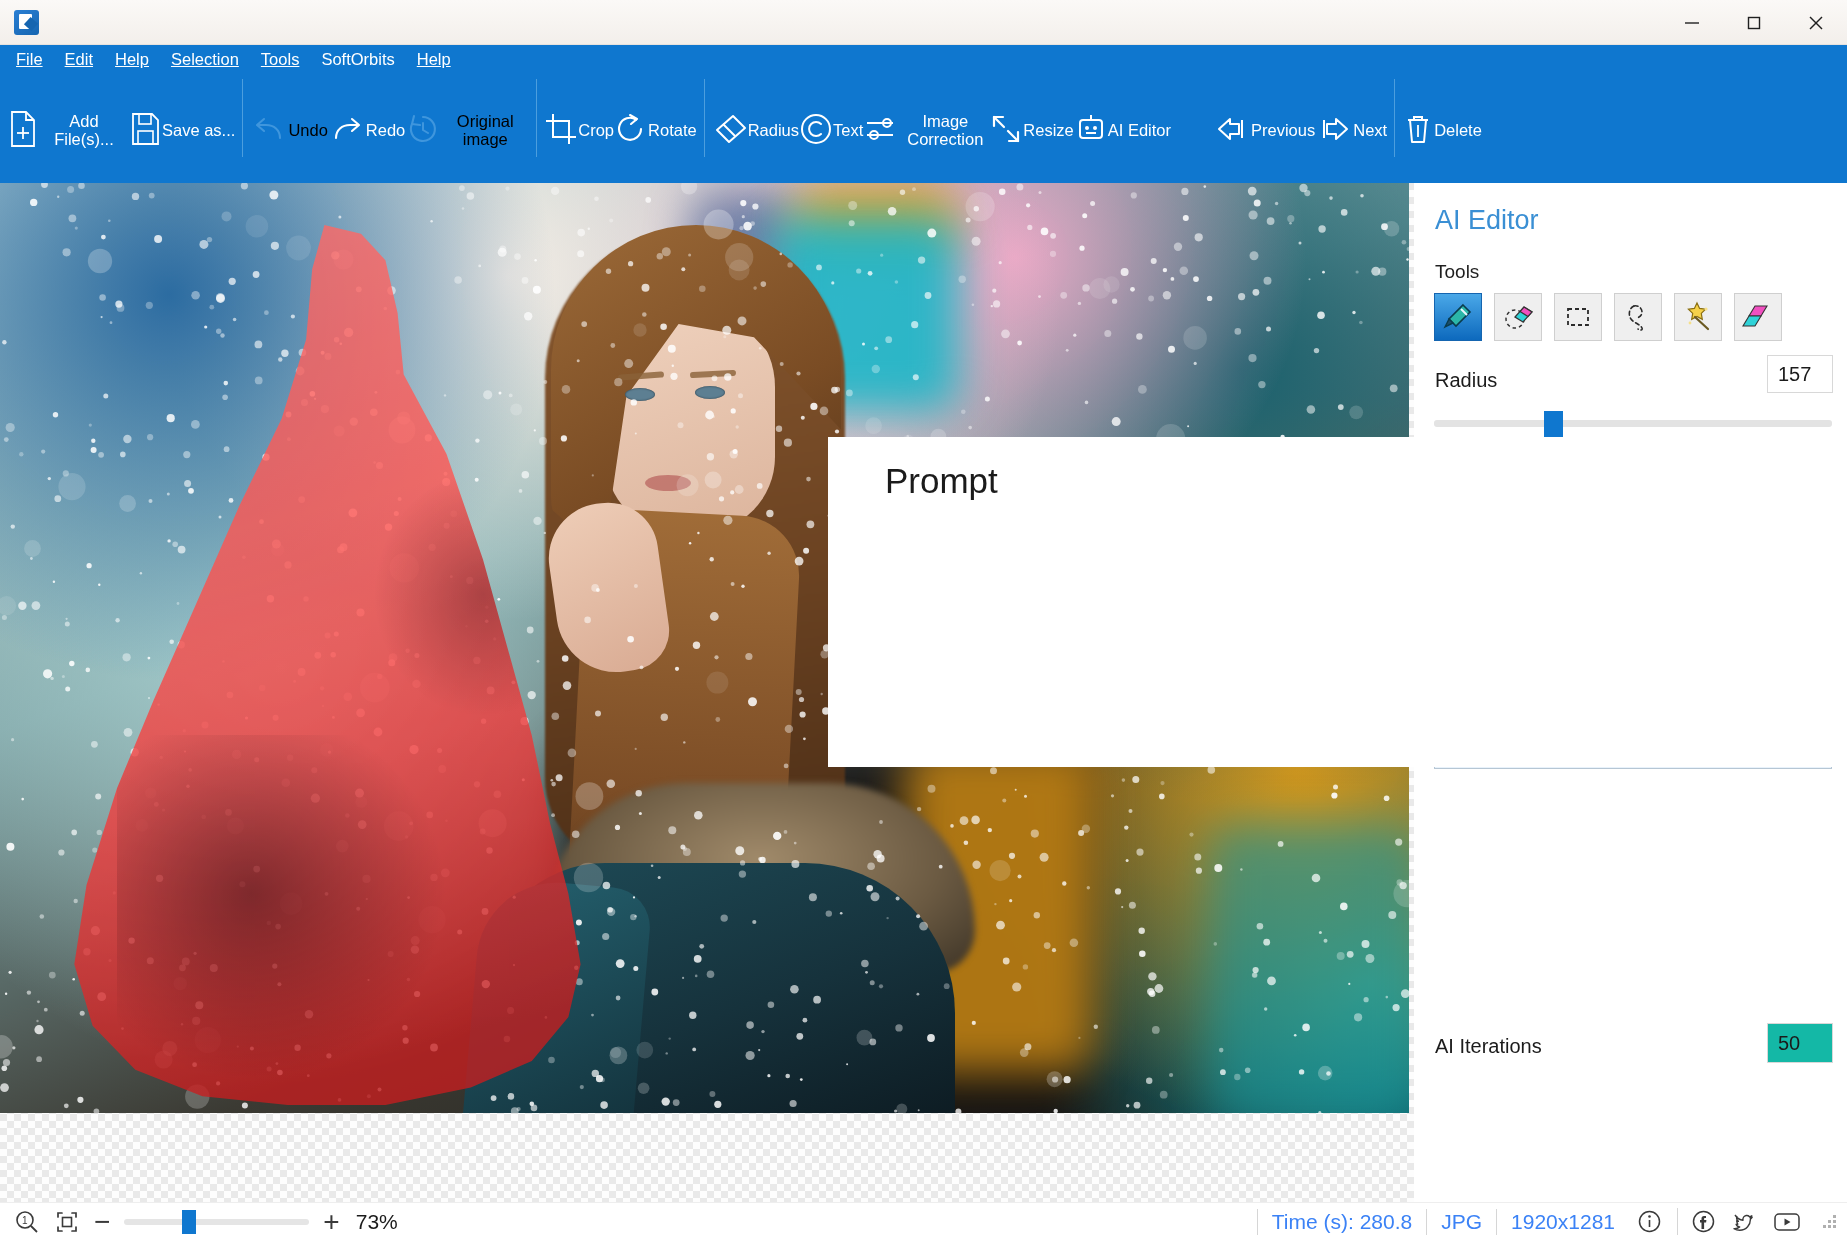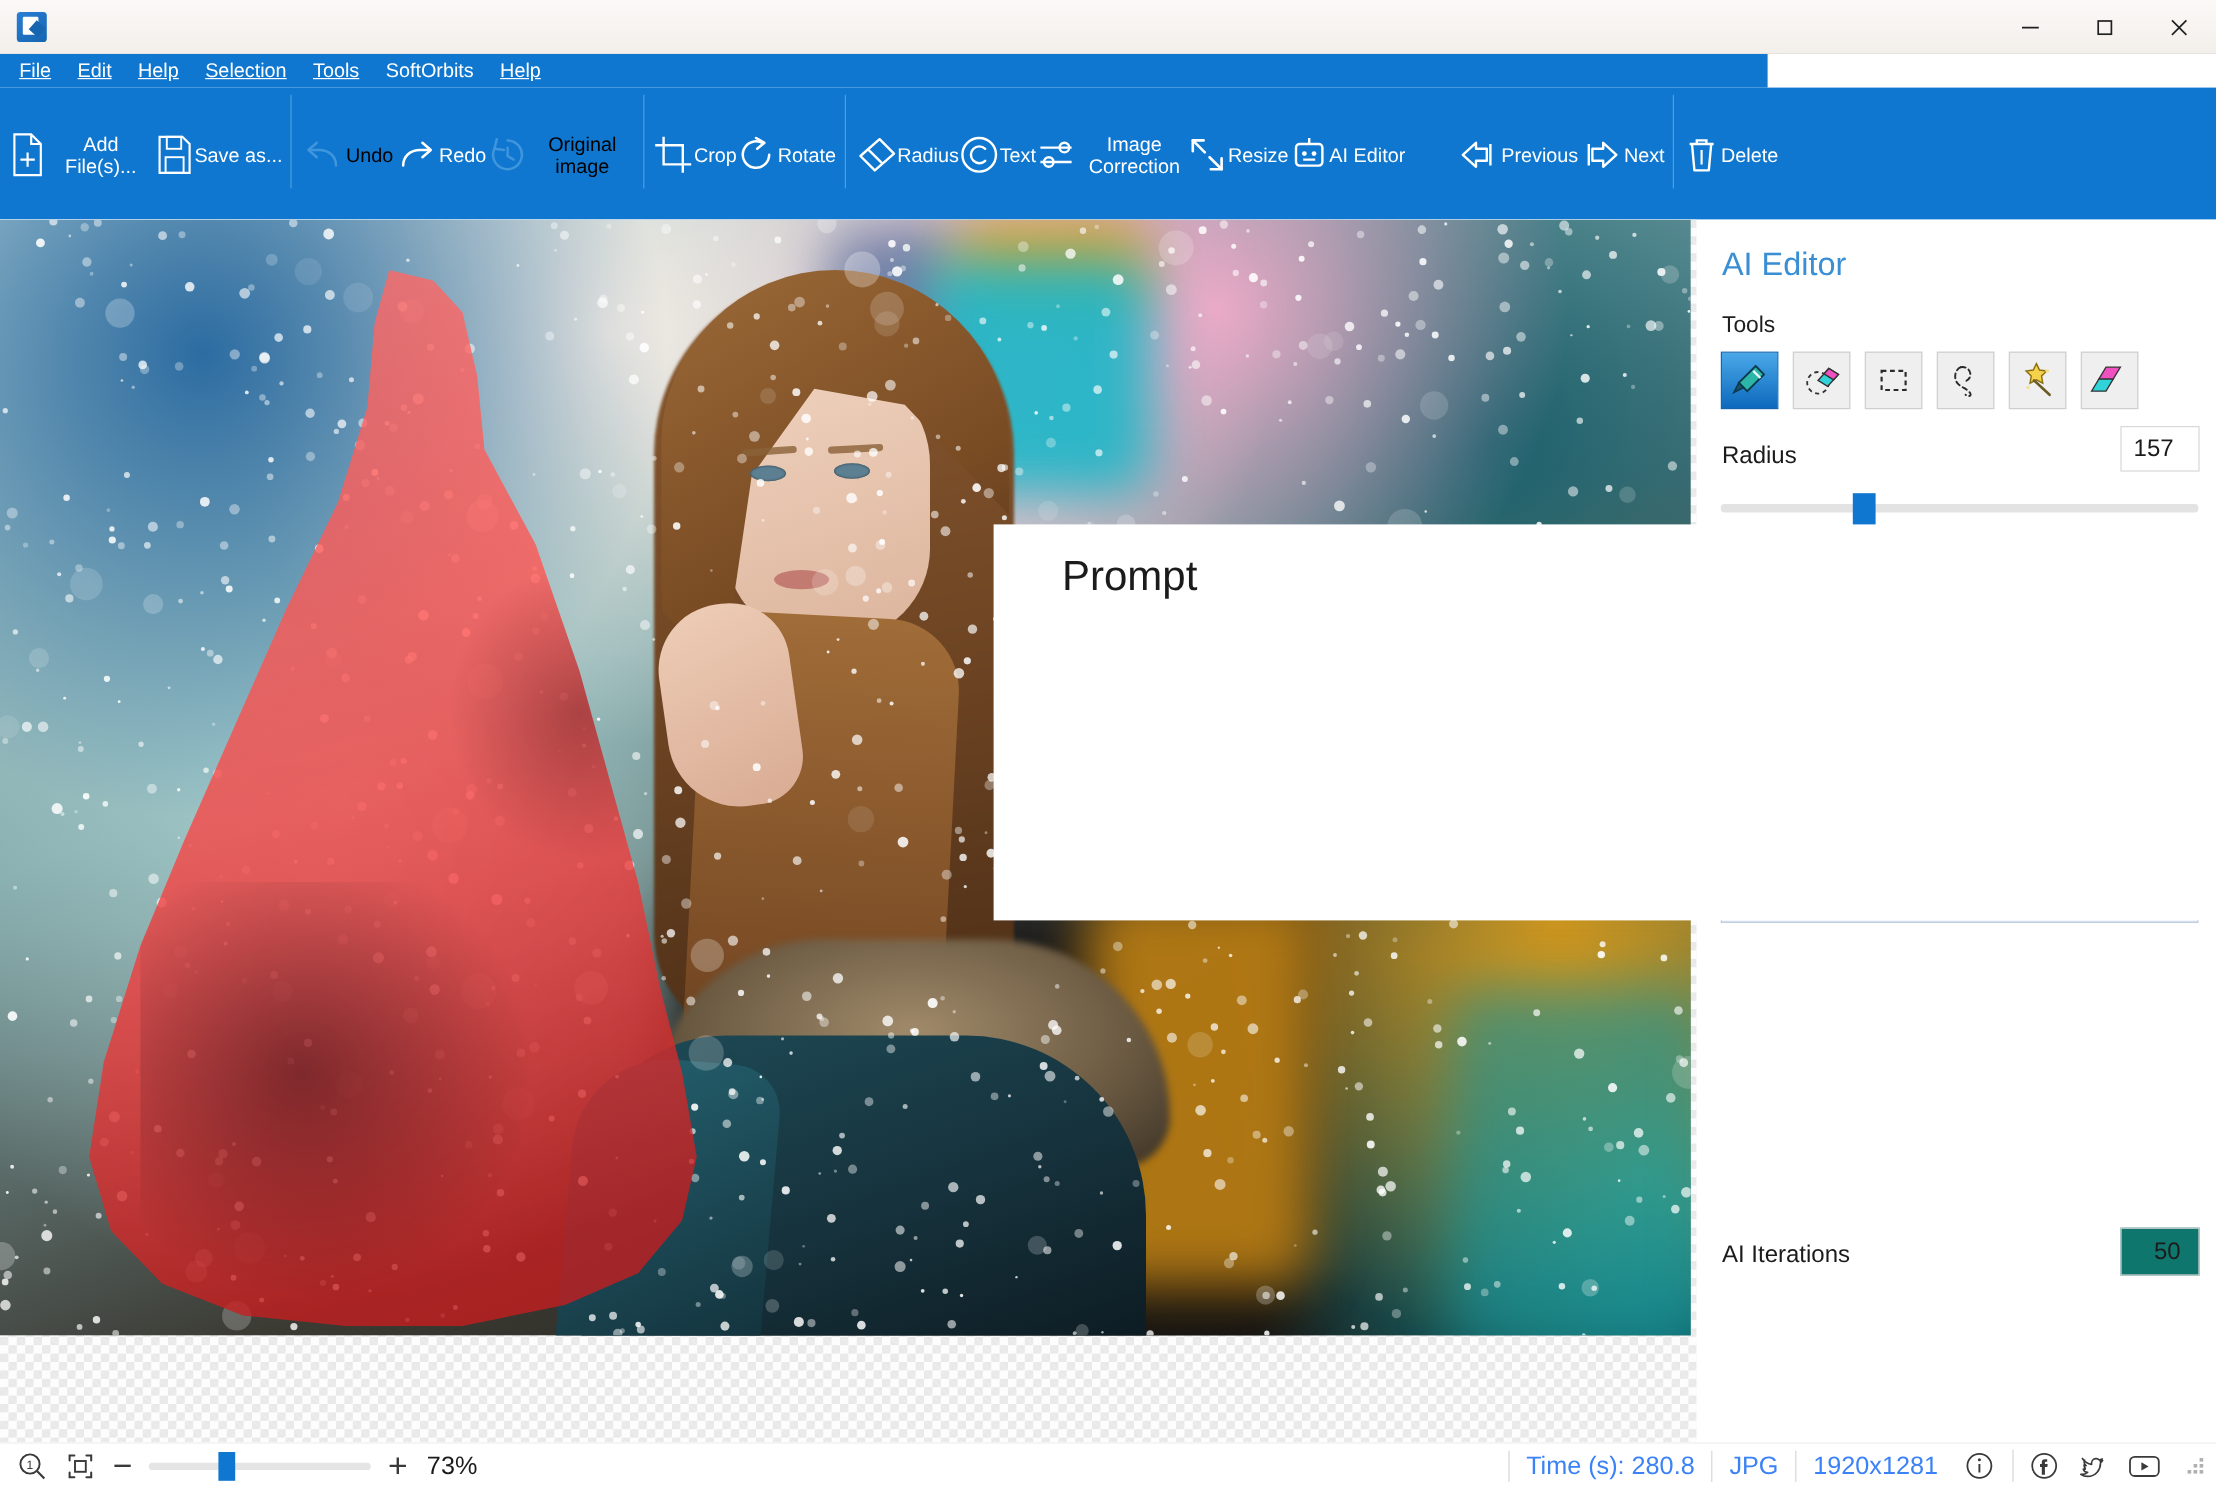--- a/index.html
+++ b/index.html
@@ -27,21 +27,21 @@
     background:#1565b0; transform:rotate(42deg); z-index:2;
   }
   #title-text{ font-size:18.5px; color:#1a1a1a; letter-spacing:.1px; }
   #win-controls{ margin-left:auto; display:flex; height:100%; }
   .win-btn{ width:62px; height:45px; display:flex; align-items:center;
             justify-content:center; color:#202020; }
   .win-btn svg{ display:block; }
 
   
   #menubar{
-    position:absolute; left:0; top:45px; width:1473px; height:28px;
+    position:absolute; left:0; top:45px; width:1847px; height:28px;
     background:#0f77cf; display:flex; align-items:center; padding-left:16px;
   }
   .menu-item{ color:#fff; font-size:16.5px; margin-right:22px; cursor:default; }
   .menu-item u{ text-decoration:underline; }
 
   
   #toolbar{
     position:absolute; left:0; top:73px; width:1847px; height:110px;
     background:#0f77cf; display:flex; align-items:flex-start; padding-left:6px;
   }
@@ -246,22 +246,22 @@
     position:absolute; left:20px; top:530px; width:398px; height:56px;
     background:#e8f2fb; border:1px solid #b6c6d4;
     display:flex; align-items:center; justify-content:center; position:absolute;
   }
   #run-arrow{ position:absolute; left:18px; top:15px; }
   #run-label{ font-size:25px; font-weight:bold; color:#0b0b0b; }
 
   #iter-label{ position:absolute; left:21px; top:852px; font-size:20px; color:#1b1b1b; }
   #iter-value{
     position:absolute; right:14px; top:840px; width:66px; height:40px;
-    border:1px solid #d8d8d8; background:#0f766e; font-size:20px; color:#1b1b1b;
-    display:flex; align-items:center; padding-left:27px;
+    border:1px solid #d8d8d8; background:#14b8a6; font-size:20px; color:#1b1b1b;
+    display:flex; align-items:center; padding-left:10px;
   }
 
   
   #statusbar{
     position:absolute; left:0; top:1202px; width:1847px; height:38px;
     background:#ffffff; border-top:1px solid #eeeeee;
     display:flex; align-items:center;
   }
   .sb-ico{ margin-left:14px; display:flex; align-items:center; }
   #zoom-minus,#zoom-plus{ font-size:28px; color:#3a3a3a; line-height:22px; }

